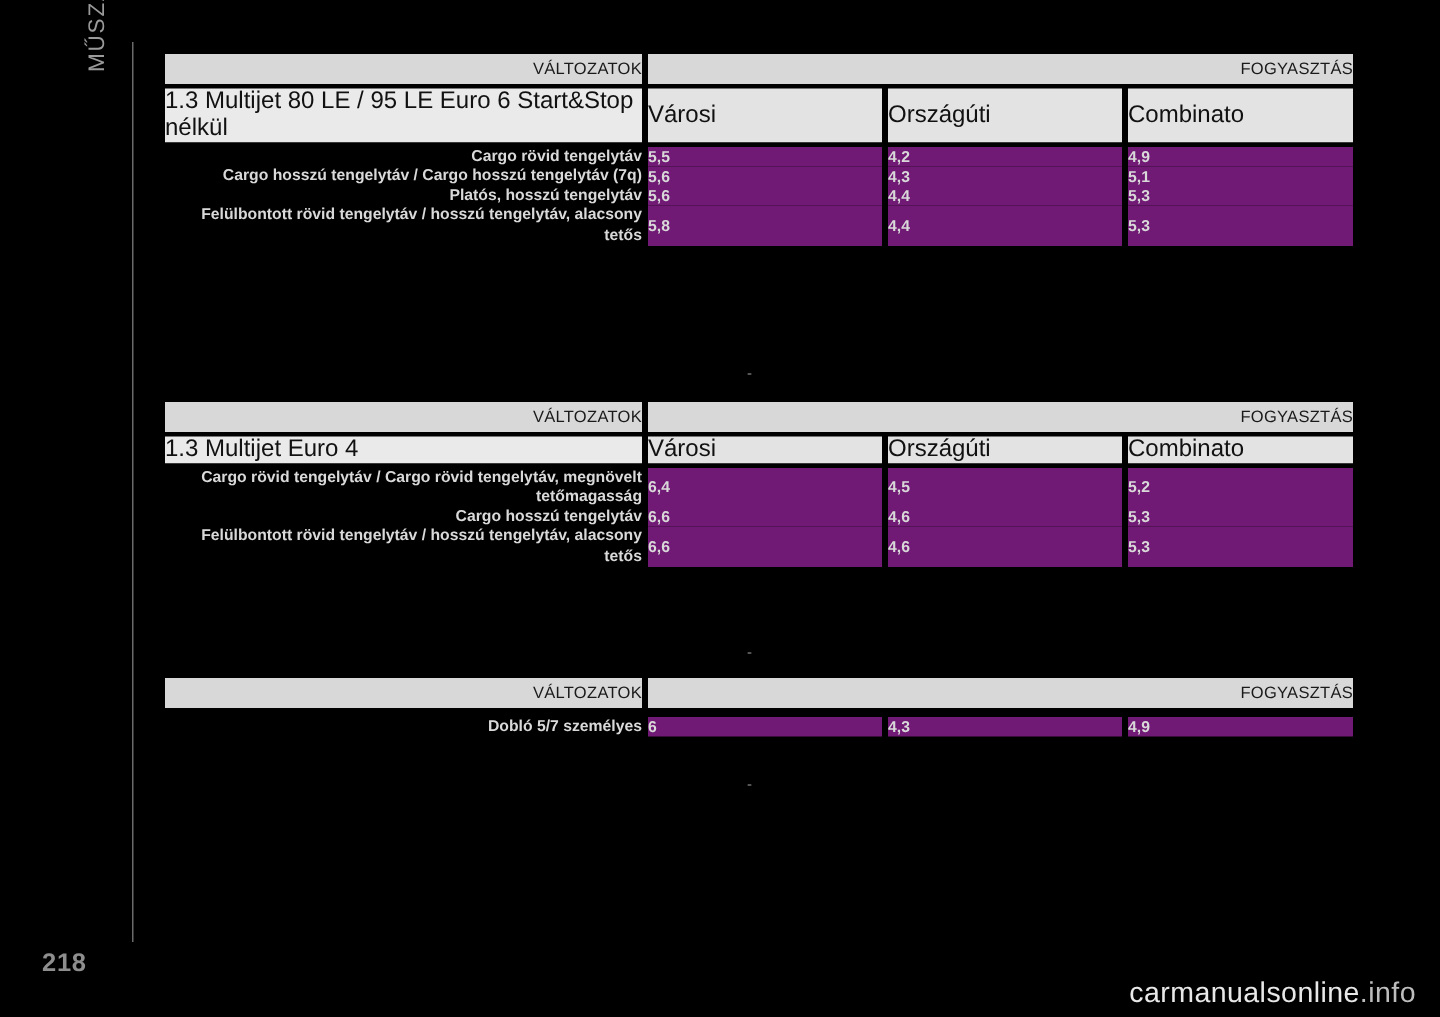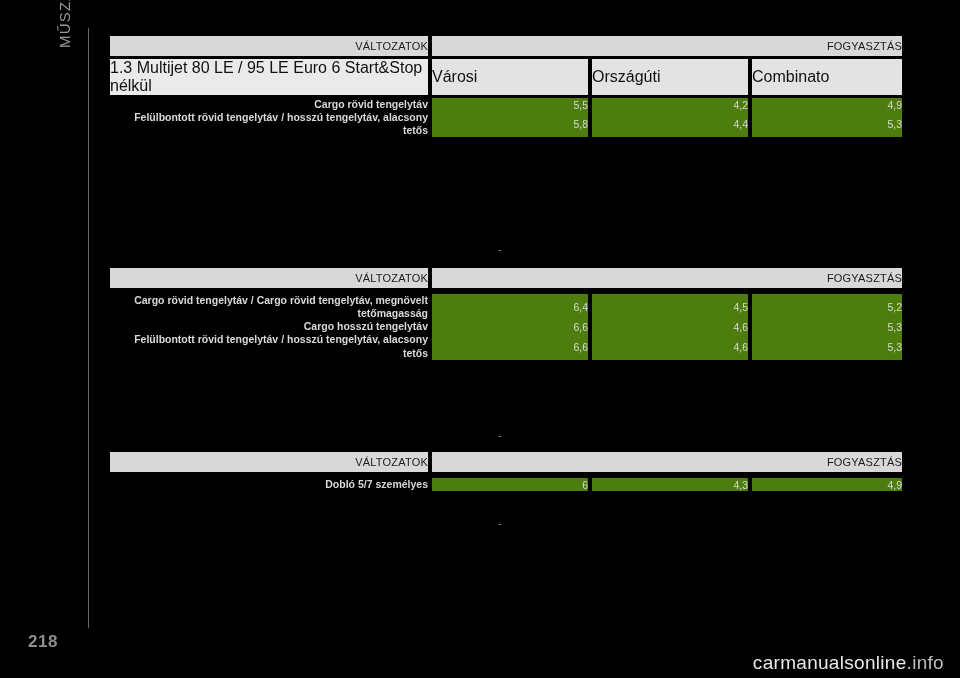--- a/index.html
+++ b/index.html
@@ -104,25 +104,25 @@
   .body-label {
     background: #000;
     color: #d9d9d9;
     font-size: 10.5px;
     text-align: right;
     padding: 4px 6px 4px 4px;
     line-height: 1.25;
     font-weight: bold;
   }
   .body-val {
-    background: #4d7c0f;
+    background: #701a75;
     color: #d9d9d9;
     font-size: 10.5px;
-    text-align: right;
-    font-weight: normal;
+    text-align: left;
+    font-weight: bold;
   }
   .spacer-row td {
     height: 3px;
     background: #000;
   }
   .divider {
     background: #000;
     width: 4px;
   }
   .tiny-dash {
@@ -177,20 +177,38 @@
     <tr>
       <td class="body-label">Cargo rövid tengelytáv</td>
       <td class="divider"></td>
       <td class="body-val">5,5</td>
       <td class="divider"></td>
       <td class="body-val">4,2</td>
       <td class="divider"></td>
       <td class="body-val">4,9</td>
     </tr>
     <tr>
+      <td class="body-label">Cargo hosszú tengelytáv / Cargo hosszú tengelytáv (7q)</td>
+      <td class="divider"></td>
+      <td class="body-val">5,6</td>
+      <td class="divider"></td>
+      <td class="body-val">4,3</td>
+      <td class="divider"></td>
+      <td class="body-val">5,1</td>
+    </tr>
+    <tr>
+      <td class="body-label">Platós, hosszú tengelytáv</td>
+      <td class="divider"></td>
+      <td class="body-val">5,6</td>
+      <td class="divider"></td>
+      <td class="body-val">4,4</td>
+      <td class="divider"></td>
+      <td class="body-val">5,3</td>
+    </tr>
+    <tr>
       <td class="body-label">Felülbontott rövid tengelytáv / hosszú tengelytáv, alacsony tetős</td>
       <td class="divider"></td>
       <td class="body-val">5,8</td>
       <td class="divider"></td>
       <td class="body-val">4,4</td>
       <td class="divider"></td>
       <td class="body-val">5,3</td>
     </tr>
   </tbody>
     </table>
@@ -209,20 +227,29 @@
     </colgroup>
     <tbody>
         <tr>
       <td class="hdr-cell">VÁLTOZATOK</td>
       <td class="divider"></td>
       <td class="hdr-cell" colspan="5">FOGYASZTÁS</td>
     </tr>
     <tr class="spacer-row">
           <td colspan="7"></td>
         </tr>
+    <tr>
+      <td class="sub-cell">1.3 Multijet Euro 4</td>
+      <td class="divider"></td>
+      <td class="sub-cell blk">Városi</td>
+      <td class="divider"></td>
+      <td class="sub-cell blk">Országúti</td>
+      <td class="divider"></td>
+      <td class="sub-cell blk">Combinato</td>
+    </tr>
     <tr class="spacer-row">
           <td colspan="7"></td>
         </tr>
 
     <tr>
       <td class="body-label">Cargo rövid tengelytáv / Cargo rövid tengelytáv, megnövelt tetőmagasság</td>
       <td class="divider"></td>
       <td class="body-val">6,4</td>
       <td class="divider"></td>
       <td class="body-val">4,5</td>

